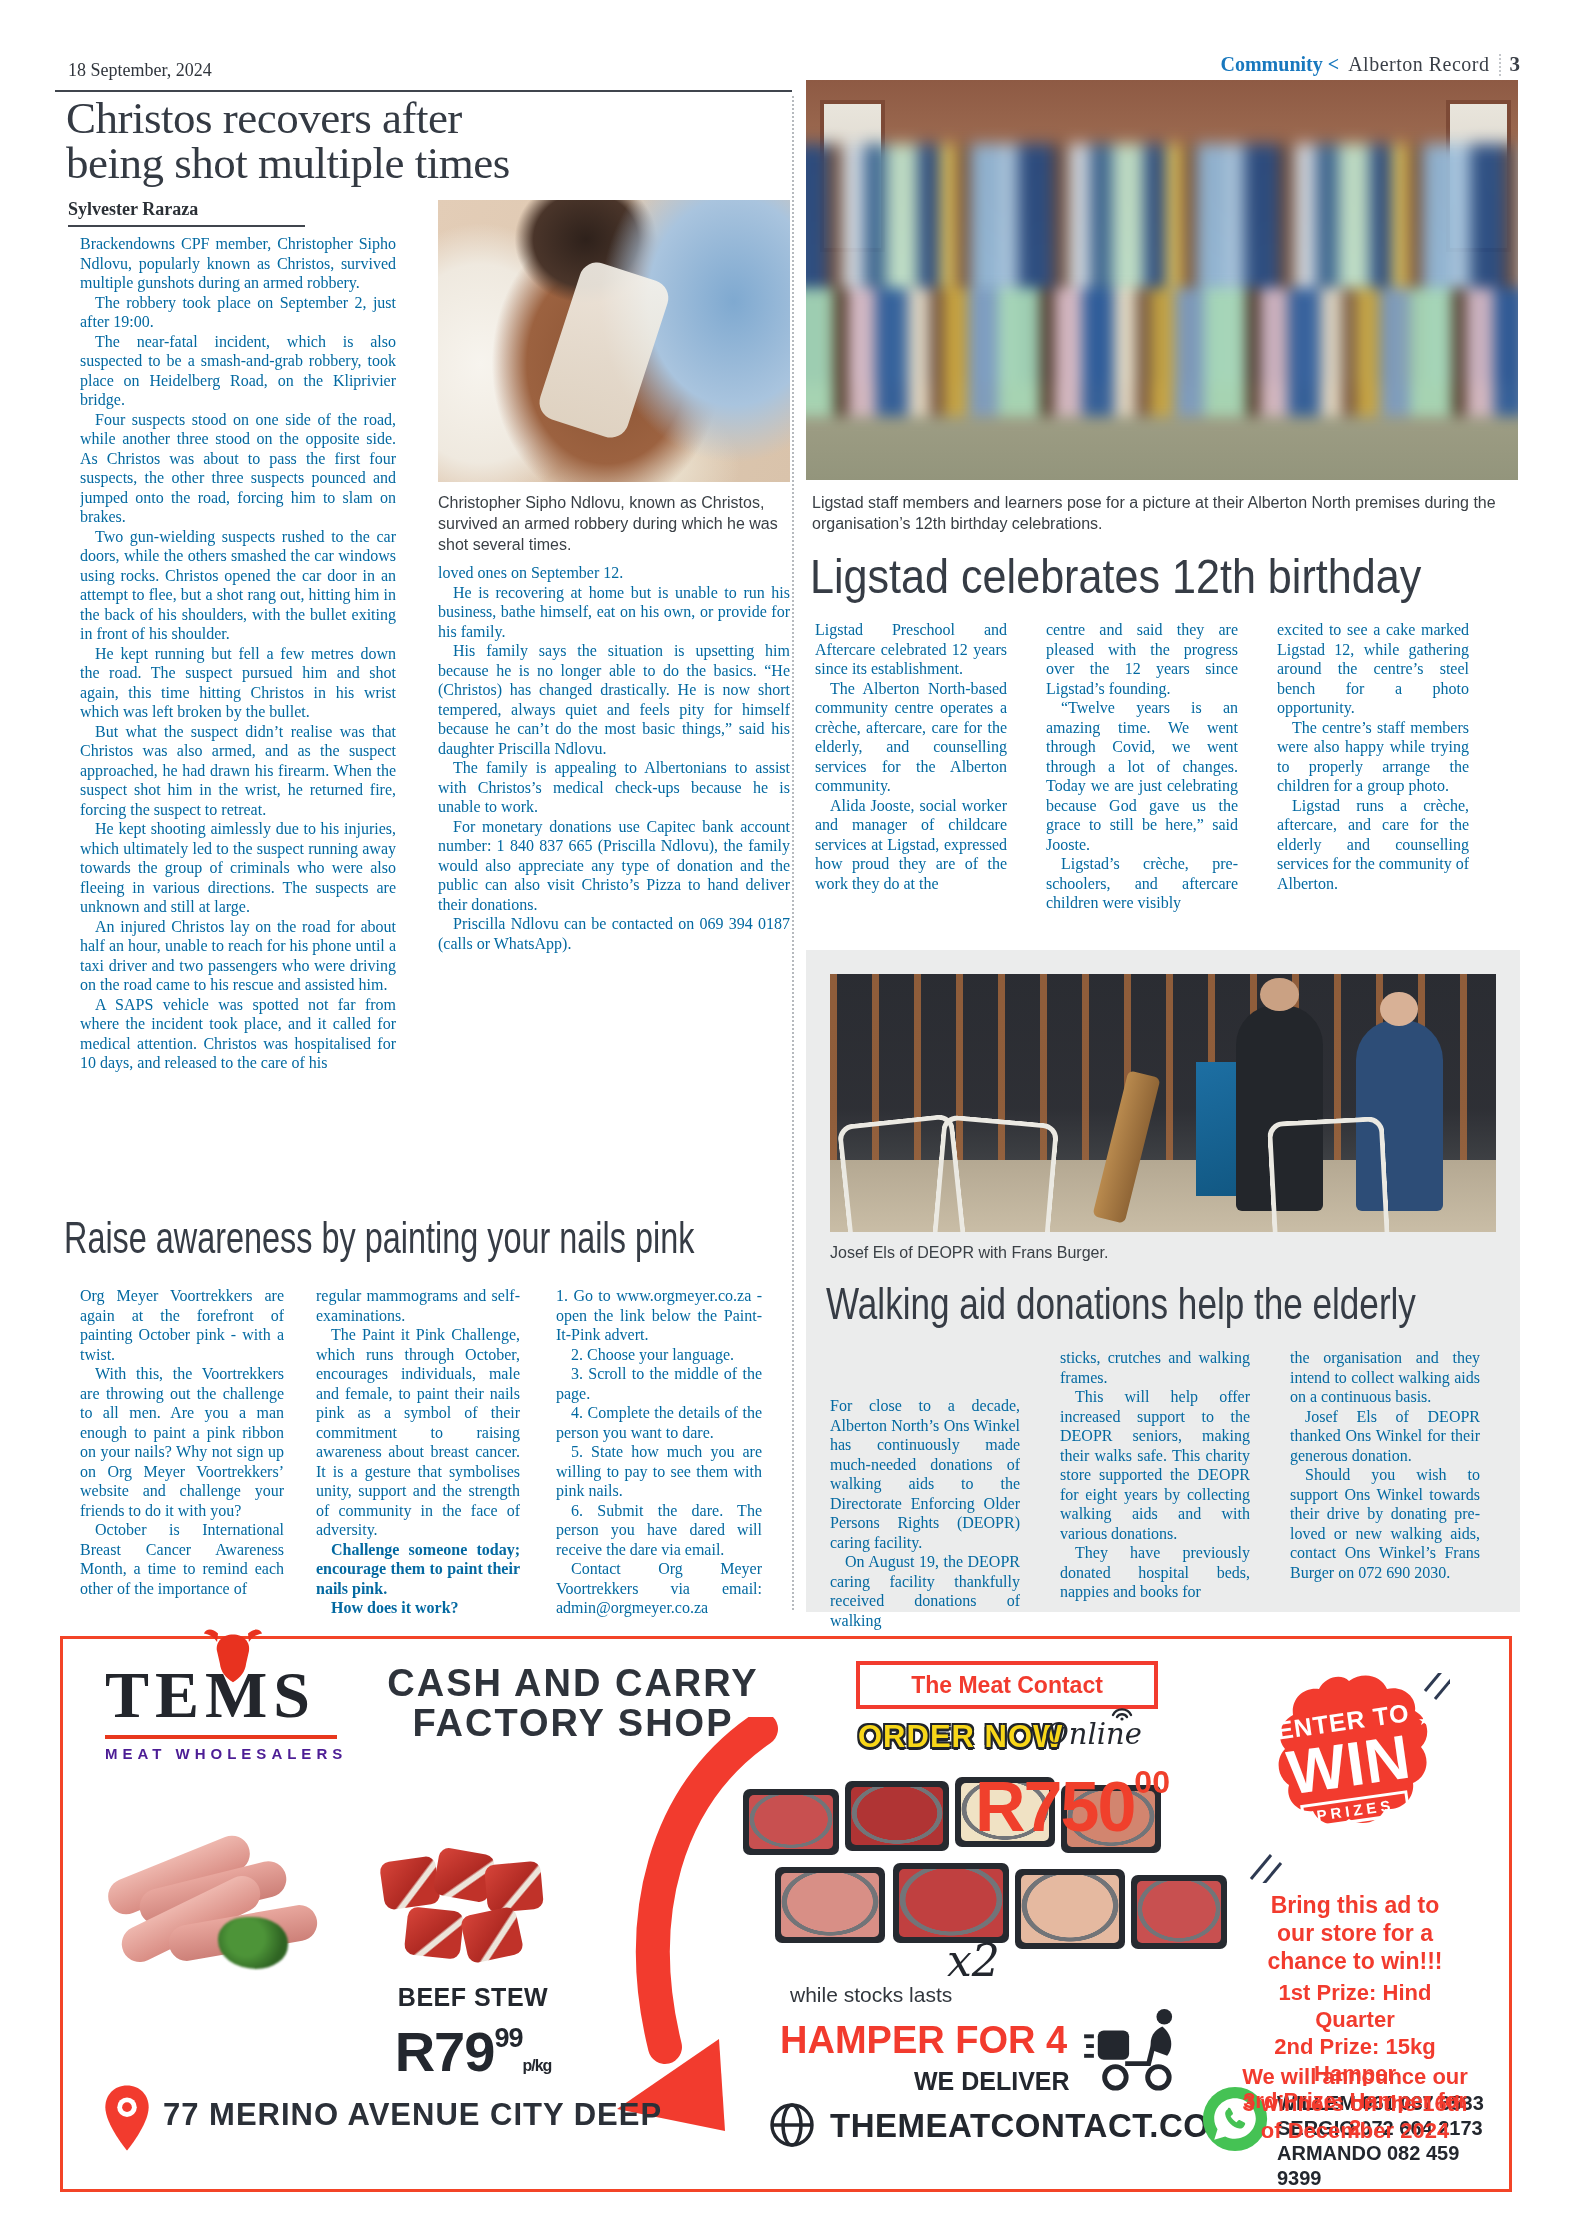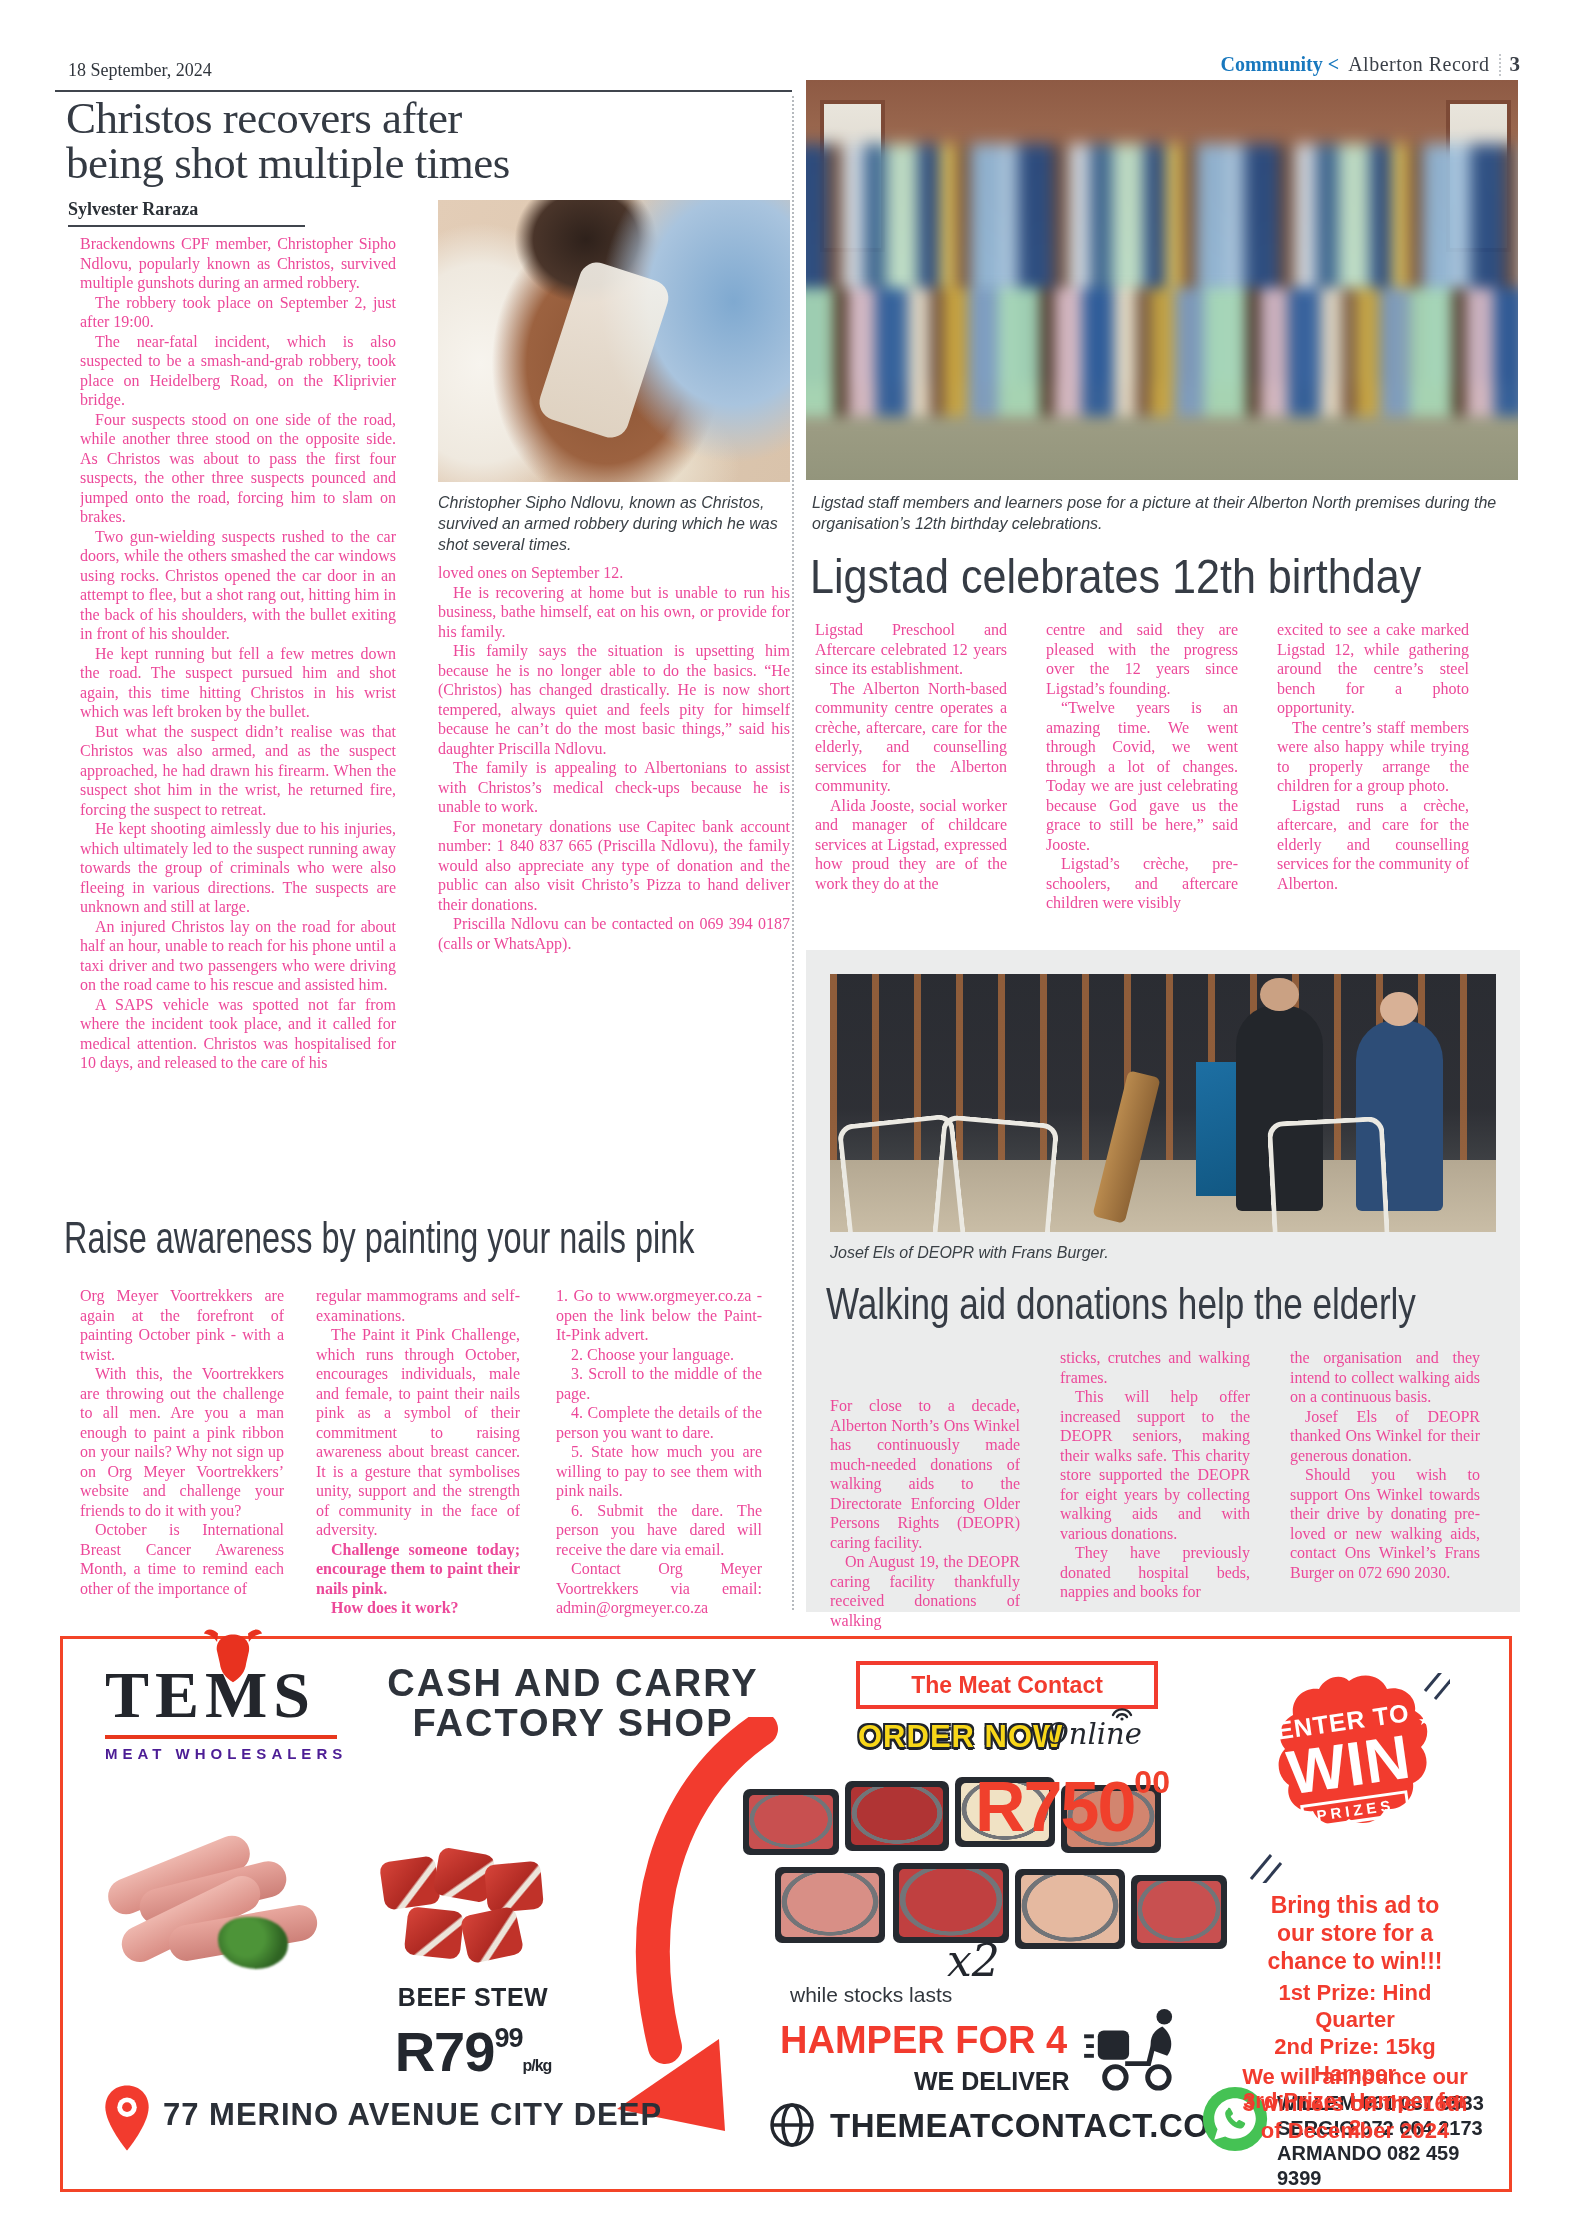--- a/index.html
+++ b/index.html
@@ -14,27 +14,27 @@
   .community{color:#1878be;font-weight:700;}
   .masthead{letter-spacing:.5px;}
   .vdot{width:0;height:22px;border-left:2px dotted #c3c6ca;}
   .pageno{font-weight:700;font-size:21px;}
   .main-divider{left:792px;top:96px;height:1514px;width:0;border-left:2px dotted #b6babe;}
   
   .hl-serif{font-size:45px;line-height:45px;letter-spacing:-.5px;color:#343a43;}
   .hl-line{white-space:nowrap;}
   .cond{font-family:"Liberation Sans",sans-serif;color:#363c45;white-space:nowrap;transform-origin:left top;}
   
-  .bodycol{font-size:16px;line-height:19.5px;text-align:justify;color:#ec4899;overflow:hidden;}
+  .bodycol{font-size:16px;line-height:19.5px;text-align:justify;color:#0369a1;overflow:hidden;}
   .para{margin:0;text-indent:15px;}
   .para:first-child{text-indent:0;}
   .para.bold{font-weight:700;}
   .byline{font-weight:700;font-size:18px;color:#2b3036;}
   .byline-rule{width:237px;height:2px;background:#40454d;}
-  .caption{font-family:"Liberation Sans",sans-serif;font-size:16px;line-height:21px;color:#3a4046;text-align:left;font-style:italic;}
+  .caption{font-family:"Liberation Sans",sans-serif;font-size:16px;line-height:21px;color:#3a4046;text-align:left;}
   
   .photo{overflow:hidden;}
   .photo-group{background:linear-gradient(180deg,#8e5a44 0%,#9c6a50 16%,#a87a5f 32%,#c2a98f 46%,#b0a78d 64%,#a09f86 80%,#93957c 100%);}
   .pg-win{position:absolute;top:5%;width:8%;height:36%;background:linear-gradient(#e9e5dc,#cfc9bd);border:4px solid #7d4a36;}
   .crowd{position:absolute;left:-2%;top:16%;width:104%;height:60%;filter:blur(8px);opacity:.95;
     background:repeating-linear-gradient(90deg,#274a80 0 36px,#6d4630 36px 50px,#cfd8e2 50px 72px,#35618f 72px 94px,#bfe0c8 94px 126px,#274a80 126px 148px,#e5c75a 148px 164px,#6d4630 164px 178px,#8fb4d4 178px 208px,#aac7e0 208px 226px);}
   .kidsrow{position:absolute;left:-2%;top:52%;width:104%;height:32%;filter:blur(7px);opacity:.92;
     background:repeating-linear-gradient(90deg,#a7d8b6 0 42px,#4d3423 42px 56px,#d7b9c4 56px 84px,#2d5b9a 84px 116px,#e3d7c2 116px 138px,#74513a 138px 152px,#c9a43e 152px 176px,#7d9cc0 176px 206px);}
   .photo-christos{background:
     radial-gradient(190px 230px at 84% 36%,#7fa9d0 0%,#a9c4de 45%,rgba(0,0,0,0) 70%),

